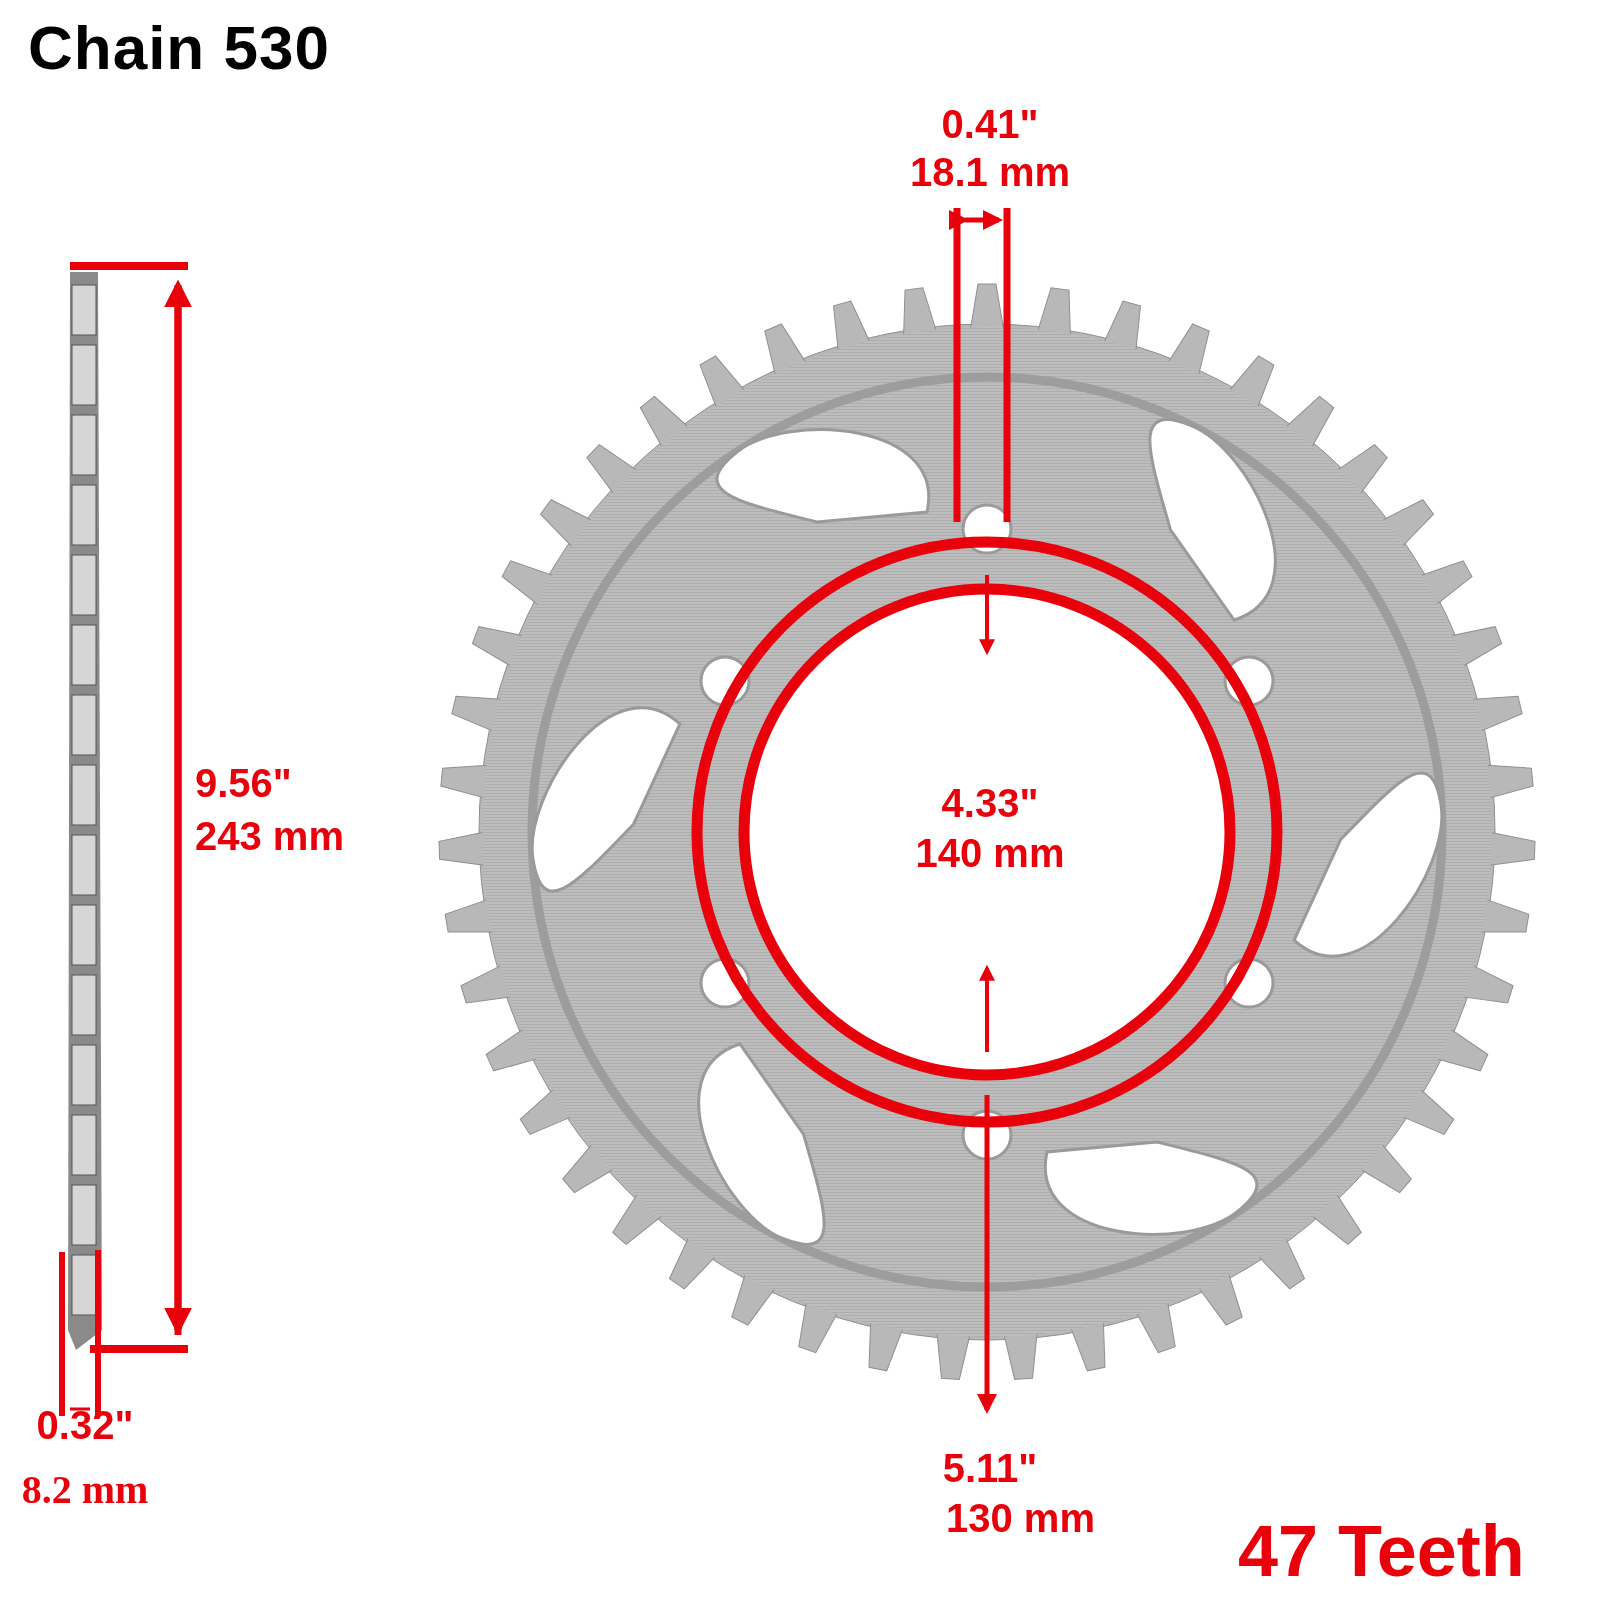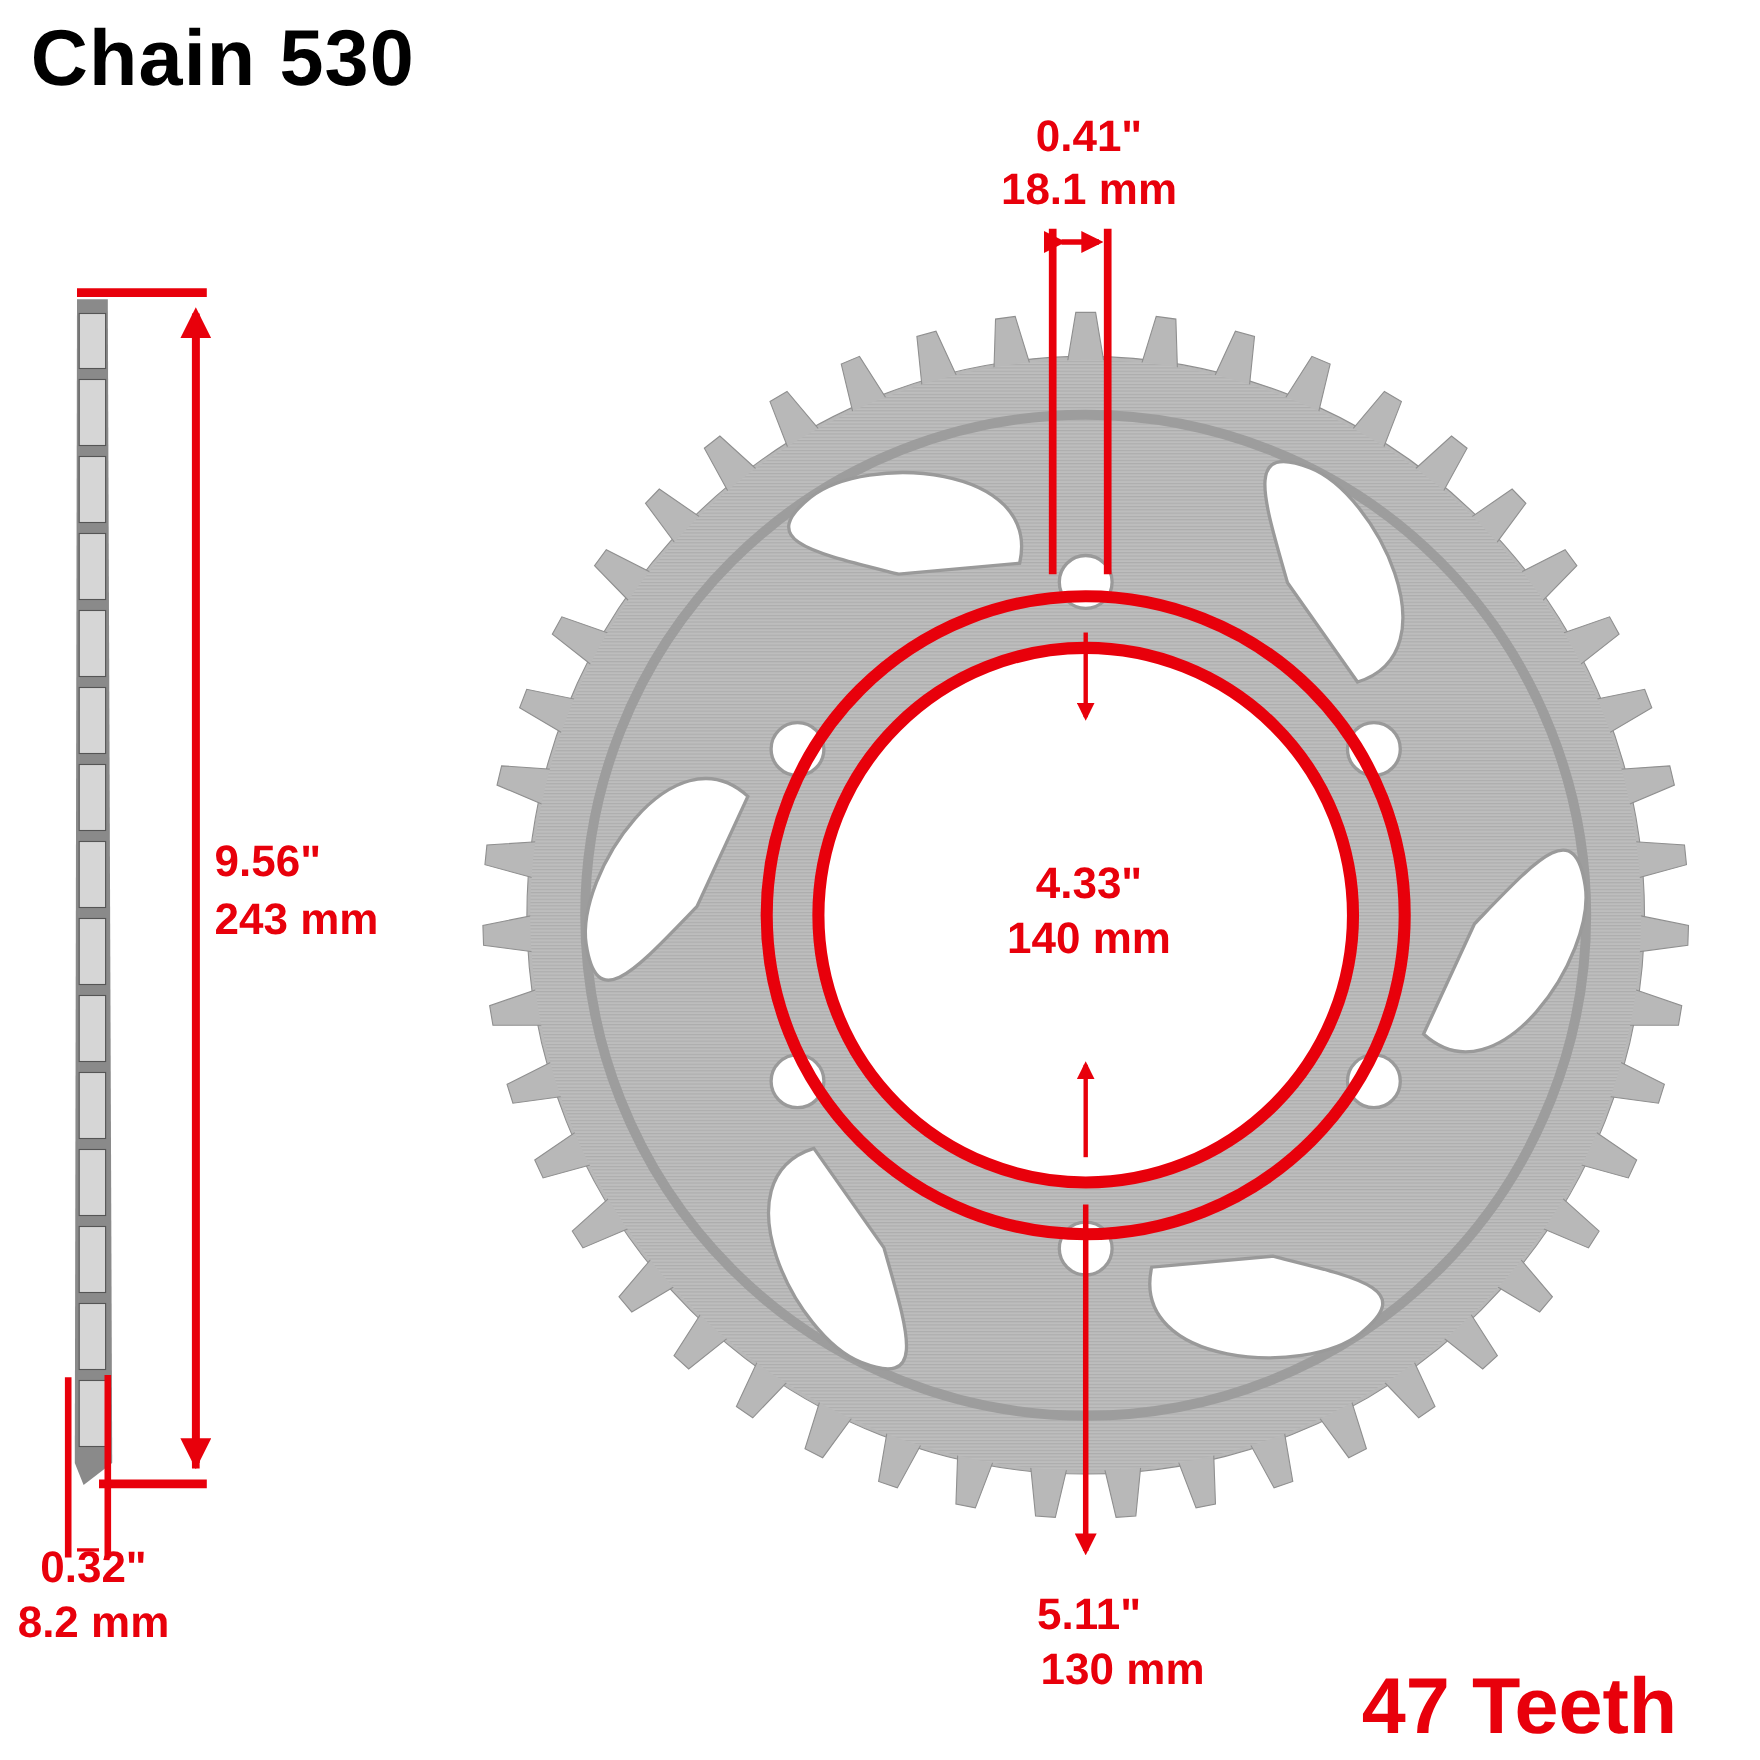--- a/index.html
+++ b/index.html
@@ -1,25 +1,25 @@
 <!DOCTYPE html>
 <html><head>
 <meta charset="utf-8">
 <style>
   html, body { margin: 0; padding: 0; background: #ffffff; }
   body { width: 1600px; height: 1600px; position: relative; overflow: hidden; font-family: "Liberation Sans", "DejaVu Sans", sans-serif; }
-  .title { position: absolute; left: 28px; top: 12px; font-size: 72px; font-weight: bold; color: #000000; letter-spacing: 1px; }
+  .title { position: absolute; left: 28px; top: 12px; font-size: 62px; font-weight: bold; color: #000000; letter-spacing: 1px; }
   .lbl { position: absolute; color: #e8000b; font-weight: bold; text-align: center; line-height: 1.0; }
   .lbl span { display: block; }
   .lbl-top { left: 890px; top: 104px; width: 200px; font-size: 40px; }
   .lbl-top span + span { margin-top: 8px; }
   .lbl-height { left: 195px; top: 763px; width: 200px; font-size: 40px; text-align: left; }
   .lbl-height span + span { margin-top: 13px; }
   .lbl-thick { left: 0px; top: 1405px; width: 170px; font-size: 40px; }
-  .lbl-thick span + span { margin-top: 10px; }
+  .lbl-thick span + span { margin-top: 25px; font-family: Liberation Serif, serif; }
   .lbl-inner { left: 885px; top: 783px; width: 210px; font-size: 40px; }
   .lbl-inner span + span { margin-top: 10px; }
   .lbl-bolt { left: 885px; top: 1448px; width: 210px; font-size: 40px; }
   .lbl-bolt span + span { margin-top: 10px; text-align: right; }
   .lbl-teeth { left: 1238px; top: 1515px; width: 300px; font-size: 72px; text-align: left; }
   svg.art { position: absolute; left: 0; top: 0; }
 </style>
 </head>
 <body>
 

